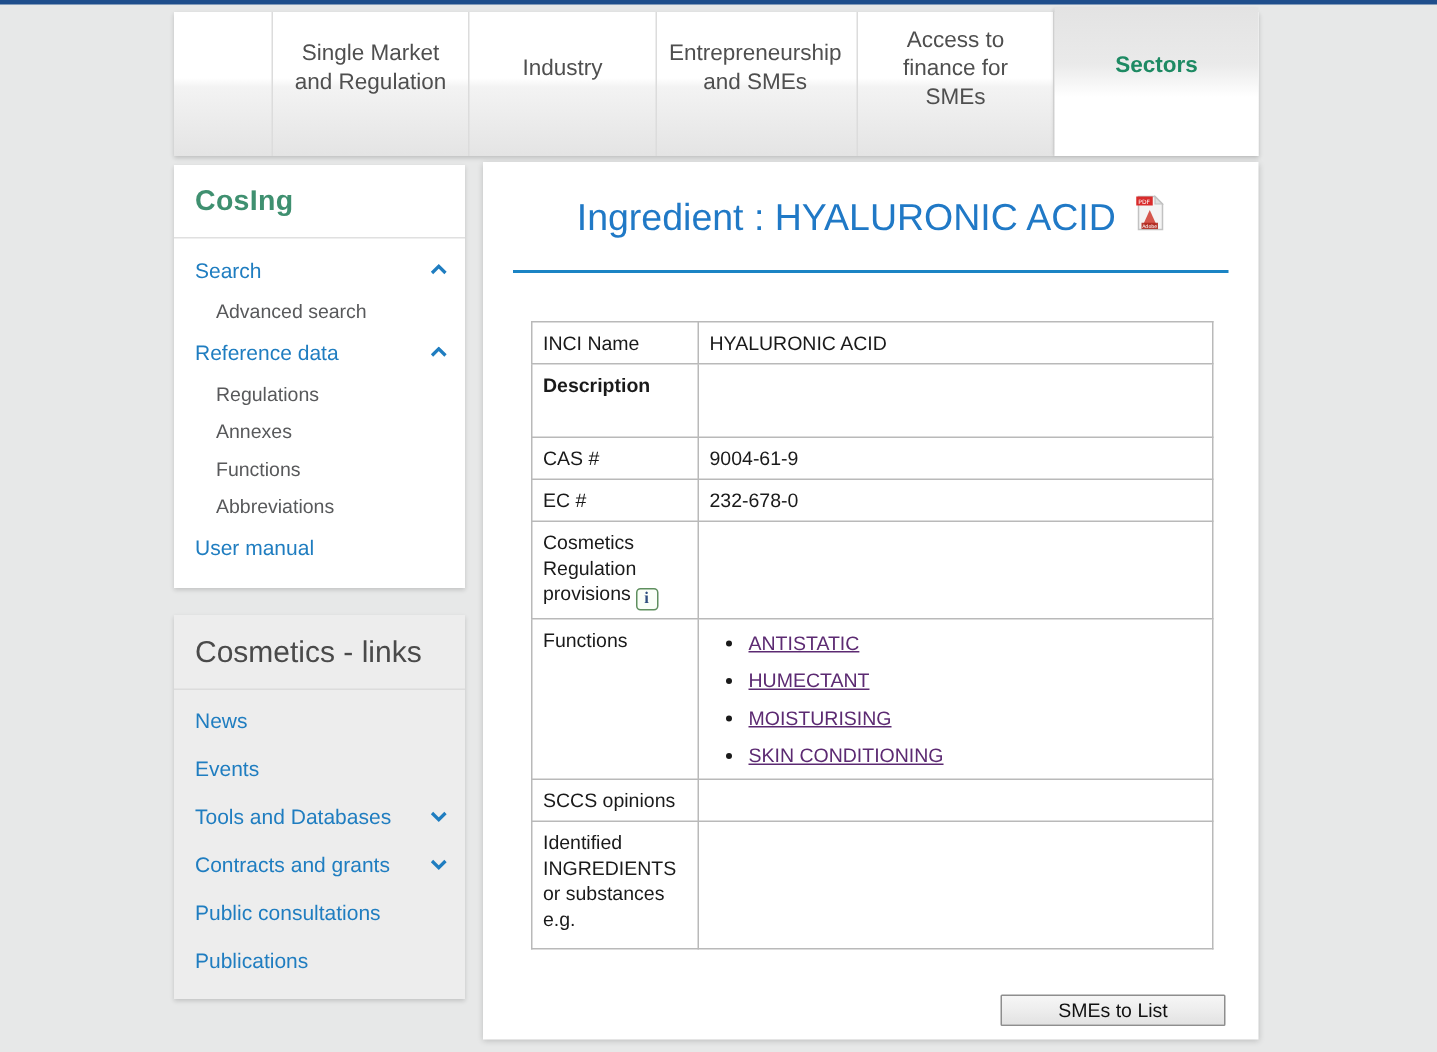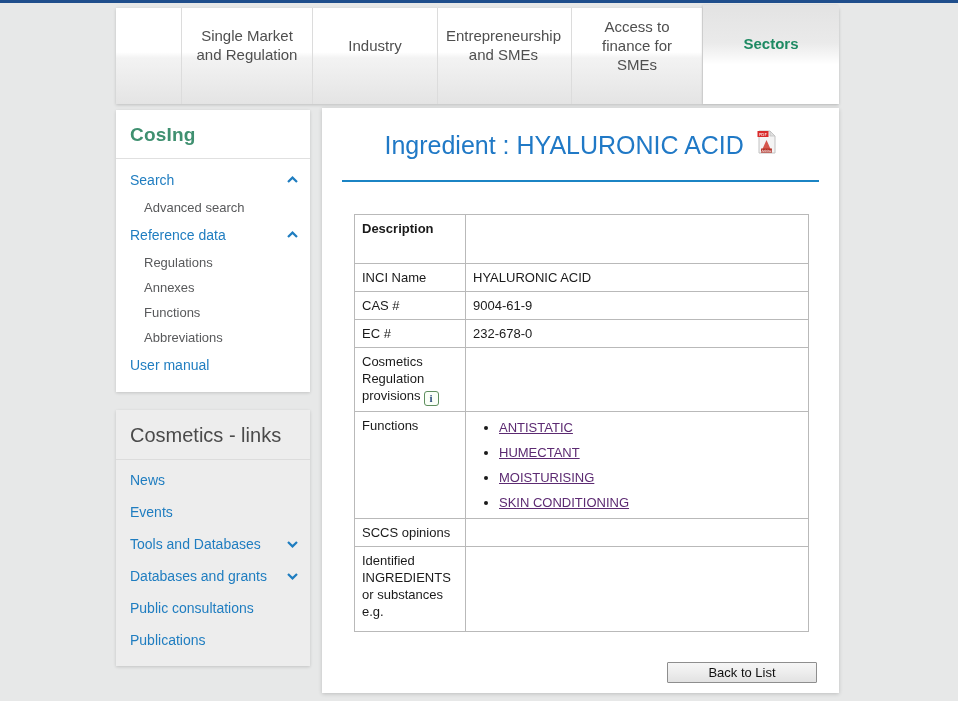--- a/index.html
+++ b/index.html
@@ -309,21 +309,21 @@
       </a>
       <a class="nav-link">
         <span>Tools and Databases</span>
         <span class="chev">
           <svg width="11" height="8" viewBox="0 0 11 8">
               <polyline points="1,2 5.5,6.4 10,2" fill="none" stroke="#1f7dc0" stroke-width="2.2"></polyline>
             </svg>
         </span>
       </a>
       <a class="nav-link">
-        <span>Databases and grants</span>
+        <span>Contracts and grants</span>
         <span class="chev">
           <svg width="11" height="8" viewBox="0 0 11 8">
               <polyline points="1,2 5.5,6.4 10,2" fill="none" stroke="#1f7dc0" stroke-width="2.2"></polyline>
             </svg>
         </span>
       </a>
       <a class="nav-link">
         <span>Public consultations</span>
       </a>
       <a class="nav-link">
@@ -348,26 +348,26 @@
         <text x="9.5" y="21.9" font-family="DejaVu Sans, sans-serif" font-size="3.2" fill="#ffffff" text-anchor="middle">Adobe</text>
       </svg>
     </span>
   </div>
 
   <div id="title-rule"></div>
 
   <table id="detail-table">
       <tbody>
     <tr>
+      <td class="label">INCI Name</td>
+      <td>HYALURONIC ACID</td>
+    </tr>
+    <tr>
       <td class="label bold">Description</td>
       <td style="height:38px"></td>
-    </tr>
-    <tr>
-      <td class="label">INCI Name</td>
-      <td>HYALURONIC ACID</td>
     </tr>
     <tr>
       <td class="label">CAS #</td>
       <td>9004-61-9</td>
     </tr>
     <tr>
       <td class="label">EC #</td>
       <td>232-678-0</td>
     </tr>
     <tr>
@@ -390,15 +390,15 @@
       <td></td>
     </tr>
     <tr>
       <td class="label" style="height:74px">Identified INGREDIENTS or substances e.g.</td>
       <td></td>
     </tr>
   </tbody>
     </table>
 
   <div id="back-row">
-    <button id="back-button">Back to List</button>
+    <button id="back-button">SMEs to List</button>
   </div>
 </div>
 
 </body></html>

